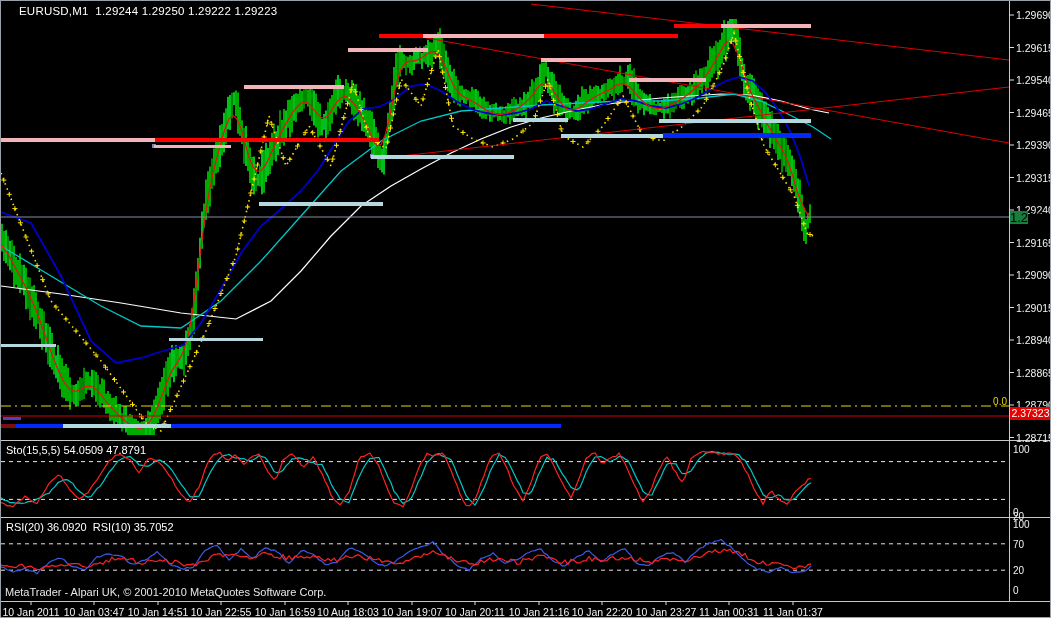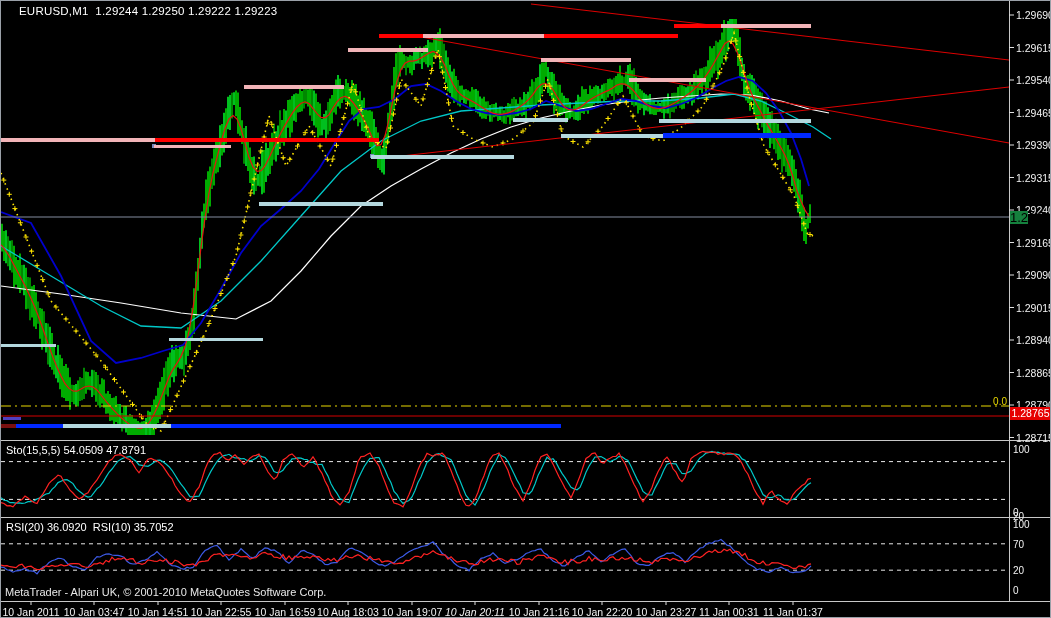--- a/index.html
+++ b/index.html
@@ -524,24 +524,24 @@
       <div class="lvl-lbl" style="top: 584px;">0</div>
     </div>
   <div id="time-axis">
       <div class="time-lbl" style="left: 30px;">10 Jan 2011</div>
       <div class="time-lbl" style="left: 93px;">10 Jan 03:47</div>
       <div class="time-lbl" style="left: 157px;">10 Jan 14:51</div>
       <div class="time-lbl" style="left: 220px;">10 Jan 22:55</div>
       <div class="time-lbl" style="left: 284px;">10 Jan 16:59</div>
       <div class="time-lbl" style="left: 347px;">10 Aug 18:03</div>
       <div class="time-lbl" style="left: 411px;">10 Jan 19:07</div>
-      <div class="time-lbl" style="left: 474px; font-style: italic;">10 Jan 20:11</div>
+      <div class="time-lbl" style="left: 474px;">10 Jan 20:11</div>
       <div class="time-lbl" style="left: 538px;">10 Jan 21:16</div>
       <div class="time-lbl" style="left: 601px;">10 Jan 22:20</div>
       <div class="time-lbl" style="left: 665px;">10 Jan 23:27</div>
       <div class="time-lbl" style="left: 728px;">11 Jan 00:31</div>
       <div class="time-lbl" style="left: 792px;">11 Jan 01:37</div>
     </div>
 
   <div id="cur-price-box">1.29223</div>
-  <div id="order-price-box">1.28765</div>
+  <div id="order-price-box">2.37323</div>
   <div id="fibo-zero">0.0</div>
 </div>
 
 </body></html>

